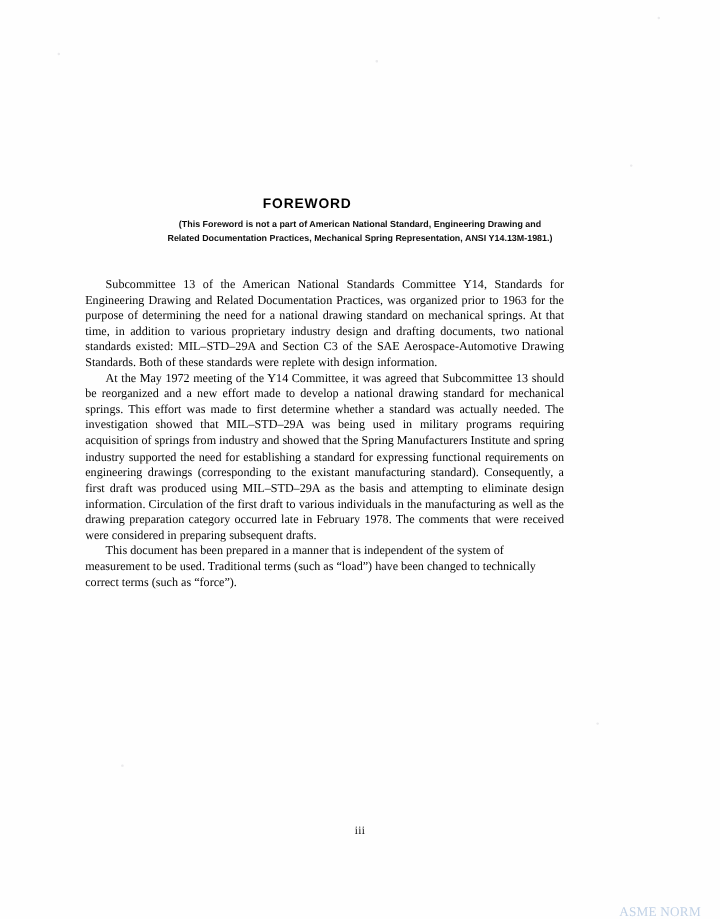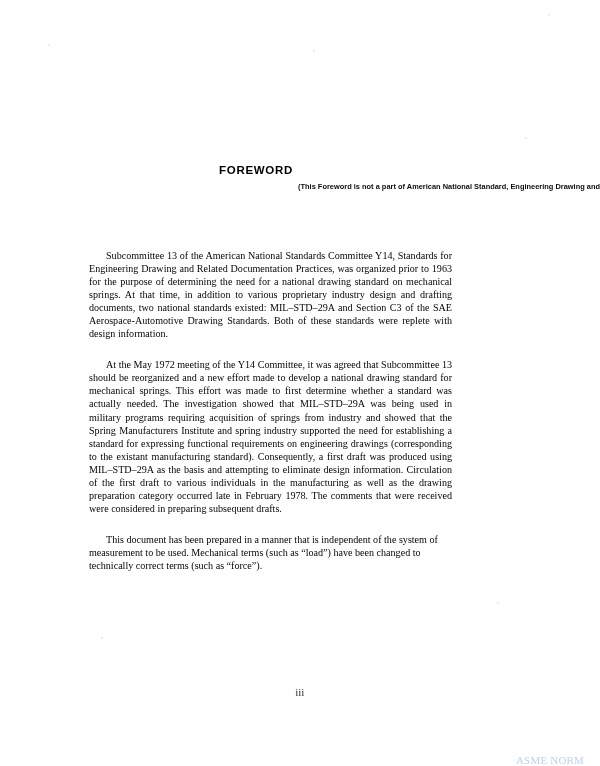--- a/index.html
+++ b/index.html
@@ -44,36 +44,36 @@
     left: 0;
     width: 600px;
     text-align: center;
     font-family: "Liberation Sans", "DejaVu Sans", sans-serif;
     font-weight: bold;
     font-size: 7.4px;
     line-height: 12px;
     color: #0d0d0d;
     letter-spacing: 0.02px;
   }
-  .subtitle div { white-space: nowrap; text-align: right; }
+  .subtitle div { white-space: nowrap; }
 
   
   .body-text {
     position: absolute;
     top: 231px;
     left: 71px;
     width: 399px;
     font-size: 10.1px;
     line-height: 13.05px;
     text-align: justify;
     color: #050505;
     -webkit-font-smoothing: none;
   }
   .body-text p {
-    margin: 18px;
+    margin: 0;
     text-indent: 17px;
     text-align: justify;
   }
   .body-text p:last-child { text-align: left; }
 
   
   .body-text p { text-align-last: left; }
 
   
   .folio {
@@ -139,26 +139,27 @@
   <div class="speck" style="left:525px;top:137px;width:2px;height:2px;"></div>
   <div class="speck" style="left:497px;top:602px;width:2px;height:2px;"></div>
   <div class="speck" style="left:101px;top:637px;width:1.5px;height:1.5px;"></div>
 
   <div class="heading">
     <span class="foreword-title">FOREWORD</span>
   </div>
 
   <div class="subtitle">
     <div>(This Foreword is not a part of American National Standard, Engineering Drawing and</div>
+    <div>Related Documentation Practices, Mechanical Spring Representation, ANSI Y14.13M-1981.)</div>
   </div>
 
   <div class="body-text">
     <p>Subcommittee 13 of the American National Standards Committee Y14, Standards for Engineering Drawing and Related Documentation Practices, was organized prior to 1963 for the purpose of determining the need for a national drawing standard on mechanical springs. At that time, in addition to various proprietary industry design and drafting documents, two national standards existed: MIL–STD–29A and Section C3 of the SAE Aerospace-Automotive Drawing Standards. Both of these standards were replete with design information.</p>
     <p>At the May 1972 meeting of the Y14 Committee, it was agreed that Subcommittee 13 should be reorganized and a new effort made to develop a national drawing standard for mechanical springs. This effort was made to first determine whether a standard was actually needed. The investigation showed that MIL–STD–29A was being used in military programs requiring acquisition of springs from industry and showed that the Spring Manufacturers Institute and spring industry supported the need for establishing a standard for expressing functional requirements on engineering drawings (corresponding to the existant manufacturing standard). Consequently, a first draft was produced using MIL–STD–29A as the basis and attempting to eliminate design information. Circulation of the first draft to various individuals in the manufacturing as well as the drawing preparation category occurred late in February 1978. The comments that were received were considered in preparing subsequent drafts.</p>
-    <p>This document has been prepared in a manner that is independent of the system of measurement to be used. Mechanical terms (such as “load”) have been changed to technically correct terms (such as “force”).</p>
+    <p>This document has been prepared in a manner that is independent of the system of measurement to be used. Traditional terms (such as “load”) have been changed to technically correct terms (such as “force”).</p>
   </div>
 
   <div class="folio">iii</div>
 
   <div class="watermark">
     <div class="wm-main">ASME NORM</div>
     <div class="wm-rule"></div>
     <div class="wm-sub">STANDARDS</div>
   </div>
 

